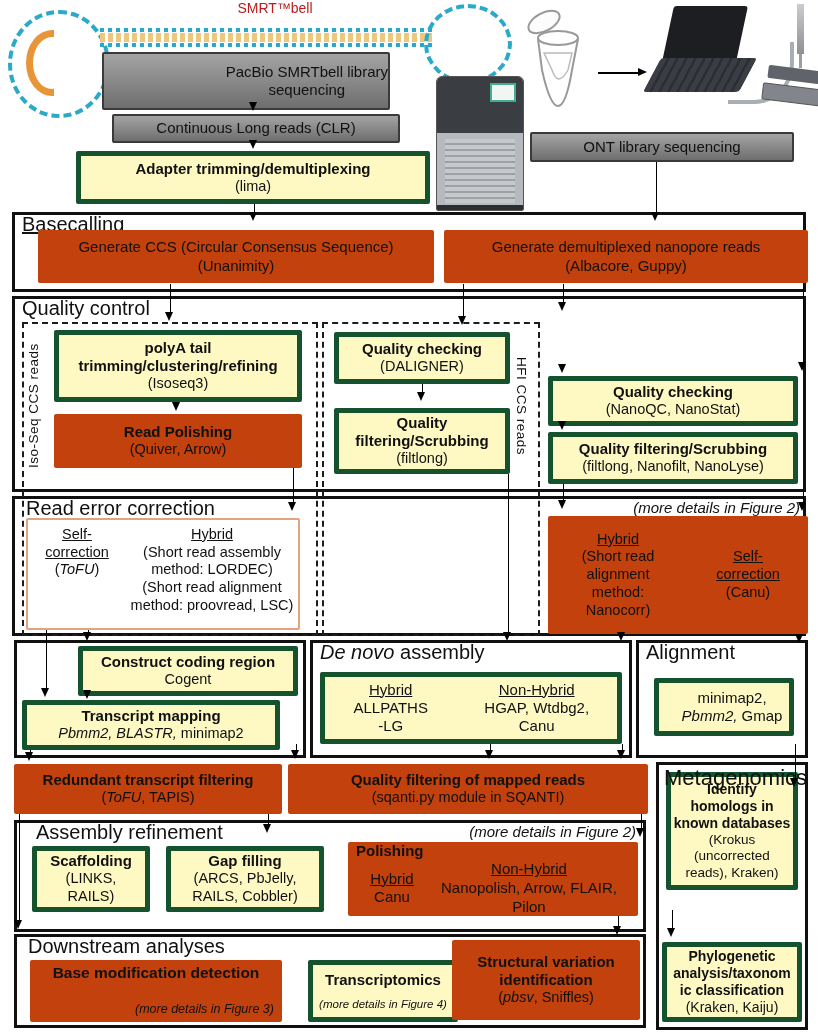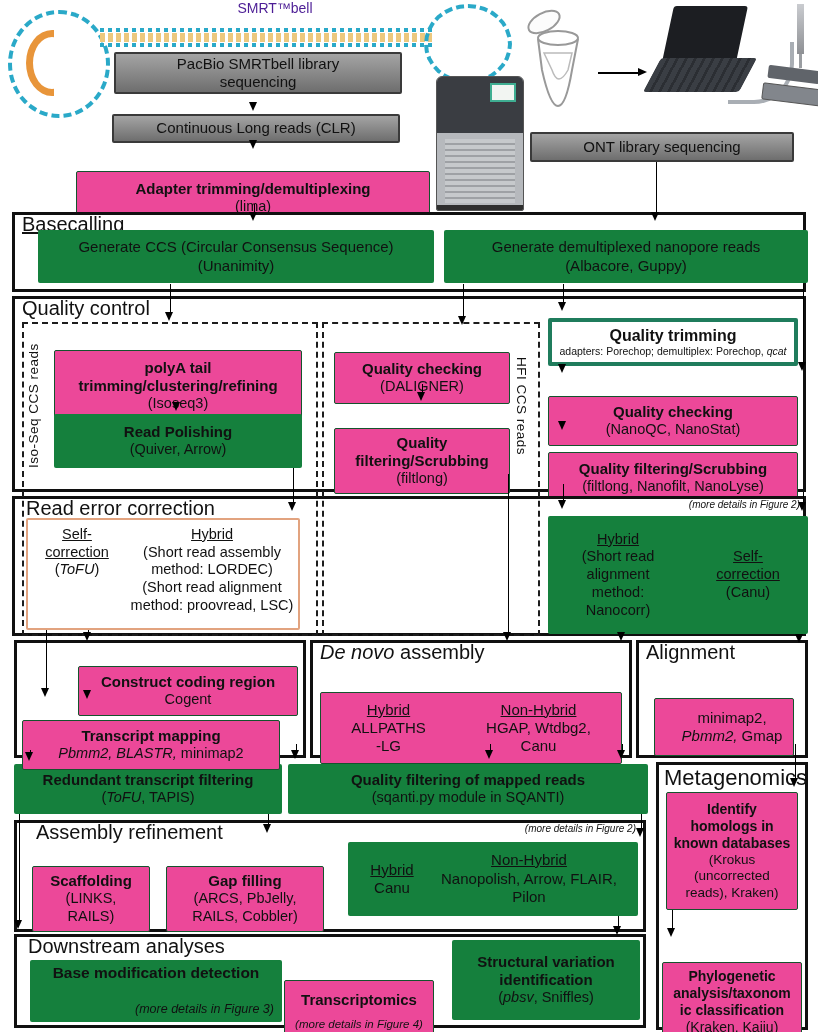--- a/index.html
+++ b/index.html
@@ -1,30 +1,30 @@
 <!DOCTYPE html>
 <html><head>
 <meta charset="utf-8">
 <style>
   html,body{margin:0;padding:0;background:#fff;}
   .canvas{position:relative;width:818px;height:1032px;background:#fff;overflow:hidden;
           font-family:"Liberation Sans",sans-serif;color:#111;}
   .box{position:absolute;box-sizing:border-box;display:flex;flex-direction:column;align-items:center;
        justify-content:center;text-align:center;line-height:1.22;font-size:14.5px;border-radius:2px;}
-  .green{background:#ec4899;border:1px solid #14532d;margin-top:20px;}
-  .salmon{background:#15803d;}
+  .green{background:#fef9c3;border:5px solid #14532d;}
+  .salmon{background:#c2410c;}
   .gray{background:linear-gradient(180deg,#a4a4a4,#6e6e6e);border:2px solid #3a3a3a;}
   .section{position:absolute;box-sizing:border-box;border:3px solid #101010;background:#fff;}
   .title{position:absolute;font-size:20px;white-space:nowrap;z-index:3;}
   .pre{white-space:pre-line;}
   .b{font-weight:700;}
   .i{font-style:italic;}
   .u{text-decoration:underline;}
   .t15{font-size:15px;}
-  .note{font-style:italic;font-size:10px;}
+  .note{font-style:italic;font-size:15px;}
   .arrow{position:absolute;width:0;border-left:1.7px solid #000;z-index:9;}
   .arrow::after{content:"";position:absolute;bottom:-9px;left:-5.6px;width:0;height:0;
        border:4.7px solid transparent;border-top:9px solid #000;}
   .harrow{position:absolute;height:0;border-top:2px solid #000;z-index:9;}
   .harrow::after{content:"";position:absolute;right:-9px;top:-5.8px;width:0;height:0;
        border:4.7px solid transparent;border-left:9px solid #000;}
   .lane{position:absolute;border:2.5px dashed #1c1c1c;background:transparent;z-index:7;pointer-events:none;}
   .vlabel{position:absolute;font-size:13.5px;letter-spacing:.5px;z-index:8;display:flex;align-items:center;justify-content:center;}
   .vl-up{writing-mode:vertical-rl;transform:rotate(180deg);}
   .vl-down{writing-mode:vertical-rl;}
@@ -48,21 +48,21 @@
   .lp-pip::after{content:"";position:absolute;top:50px;left:2px;width:3px;height:14px;background:#9a9da1;}
   .lp-dev1{position:absolute;left:118px;top:64px;width:52px;height:13px;background:#60646a;transform:rotate(7deg);border-radius:2px;}
   .lp-dev2{position:absolute;left:112px;top:82px;width:60px;height:15px;background:#82868c;transform:rotate(7deg);border-radius:2px;border:1px solid #555;}
   .tube{position:absolute;}
 </style>
 </head>
 <body>
 
 <div class="canvas">
 
-  <div class="title" style="left:215px;top:0;width:120px;text-align:center;font-size:14px;color:#4c1d95;">SMRT™bell</div>
+  <div class="title" style="left:215px;top:0;width:120px;text-align:center;font-size:14px;color:#b91c1c;">SMRT™bell</div>
   <div class="loop" style="left:8px;top:10px;width:94px;height:100px;"></div>
   <div class="orange-arc" style="left:26px;top:30px;width:38px;height:52px;"></div>
   <div class="strand" style="left:100px;top:28px;width:332px;">
     <div class="row1"></div>
       <div class="row2"></div>
       <div class="row3"></div>
   </div>
   <div class="loop" style="left:424px;top:4px;width:80px;height:72px;"></div>
 
   <div class="machine" style="left:436px;top:76px;width:86px;height:133px;">
@@ -86,21 +86,21 @@
 
   <div class="laptop" style="left:650px;top:4px;width:166px;height:118px;">
     <div class="lp-screen"></div>
       <div class="lp-keys"></div>
       <div class="lp-cable"></div>
     <div class="lp-pip"></div>
       <div class="lp-dev1"></div>
       <div class="lp-dev2"></div>
   </div>
 
-  <div class="box gray t15" style="left:114px;top:52px;width:288px;height:42px;">
+  <div class="box gray t15" style="left:102px;top:52px;width:288px;height:58px;align-items:flex-end;">
     <span class="pre">PacBio SMRTbell library
 sequencing</span>
   </div>
   <div class="box gray t15" style="left:112px;top:114px;width:288px;height:29px;">
     <span>Continuous Long reads (CLR)</span>
   </div>
   <div class="box green" style="left:76px;top:151px;width:354px;height:53px;">
     <span class="b t15">Adapter trimming/demultiplexing</span>
     <span>(lima)</span>
   </div>
@@ -141,24 +141,20 @@
   <div class="box green" style="left:334px;top:332px;width:176px;height:52px;">
     <span class="b t15">Quality checking</span>
     <span>(DALIGNER)</span>
   </div>
   <div class="box green" style="left:334px;top:408px;width:176px;height:66px;">
     <span class="b t15 pre">Quality
 filtering/Scrubbing</span>
     <span>(filtlong)</span>
   </div>
 
-  <div class="box" style="left:548px;top:318px;width:250px;height:48px;background:#fff;border:4px solid #1f7c5c;">
-    <span class="b" style="font-size:16px;">Quality trimming</span>
-    <span style="font-size:10.5px;"><span>adapters: Porechop; demultiplex: Porechop, </span><span class="i">qcat</span></span>
-  </div>
   <div class="box green" style="left:548px;top:376px;width:250px;height:50px;">
     <span class="b t15">Quality checking</span>
     <span>(NanoQC, NanoStat)</span>
   </div>
   <div class="box green" style="left:548px;top:432px;width:250px;height:52px;">
     <span class="b t15">Quality filtering/Scrubbing</span>
     <span>(filtlong, Nanofilt, NanoLyse)</span>
   </div>
 
   <div class="section" style="left:12px;top:496px;width:794px;height:140px;"></div>
@@ -261,38 +257,39 @@
     <span class="b t15">Scaffolding</span>
     <span class="pre">(LINKS,
 RAILS)</span>
   </div>
   <div class="box green" style="left:166px;top:846px;width:158px;height:66px;">
     <span class="b t15">Gap filling</span>
     <span class="pre">(ARCS, PbJelly,
 RAILS, Cobbler)</span>
   </div>
   <div class="box salmon" style="left:348px;top:842px;width:290px;height:74px;align-items:stretch;padding:3px 8px;">
+    <span class="b t15" style="text-align:left;">Polishing</span>
     <div style="display:flex;flex:1;align-items:center;">
       <div style="width:72px;" class="t15">
         <span class="u">Hybrid</span><br><span>Canu</span>
       </div>
       <div style="flex:1;text-align:center;">
         <span class="u t15">Non-Hybrid</span><br><span class="pre t15">Nanopolish, Arrow, FLAIR,
 Pilon</span>
       </div>
     </div>
   </div>
 
   <div class="section" style="left:14px;top:934px;width:632px;height:94px;"></div>
   <div class="title" style="left:28px;top:935px;">Downstream analyses</div>
   <div class="box salmon" style="left:30px;top:960px;width:252px;height:62px;align-items:stretch;padding:6px 8px;gap:11px;">
     <span class="b" style="font-size:15.5px;">Base modification detection</span>
     <span class="note" style="text-align:right;font-size:12.5px;margin-top:8px;">(more details in Figure 3)</span>
   </div>
-  <div class="box green" style="left:284px;top:960px;width:150px;height:62px;align-items:stretch;padding:6px 6px;">
+  <div class="box green" style="left:308px;top:960px;width:150px;height:62px;align-items:stretch;padding:6px 6px;">
     <span class="b t15">Transcriptomics</span>
     <span class="note" style="font-size:11.5px;margin-top:8px;">(more details in Figure 4)</span>
   </div>
   <div class="box salmon" style="left:452px;top:940px;width:188px;height:80px;">
     <span class="b t15 pre">Structural variation
 identification</span>
     <span><span>(</span><span class="i">pbsv</span><span>, Sniffles)</span></span>
   </div>
 
   <div class="arrow" style="left:254px;top:204px;height:12px;"></div>

